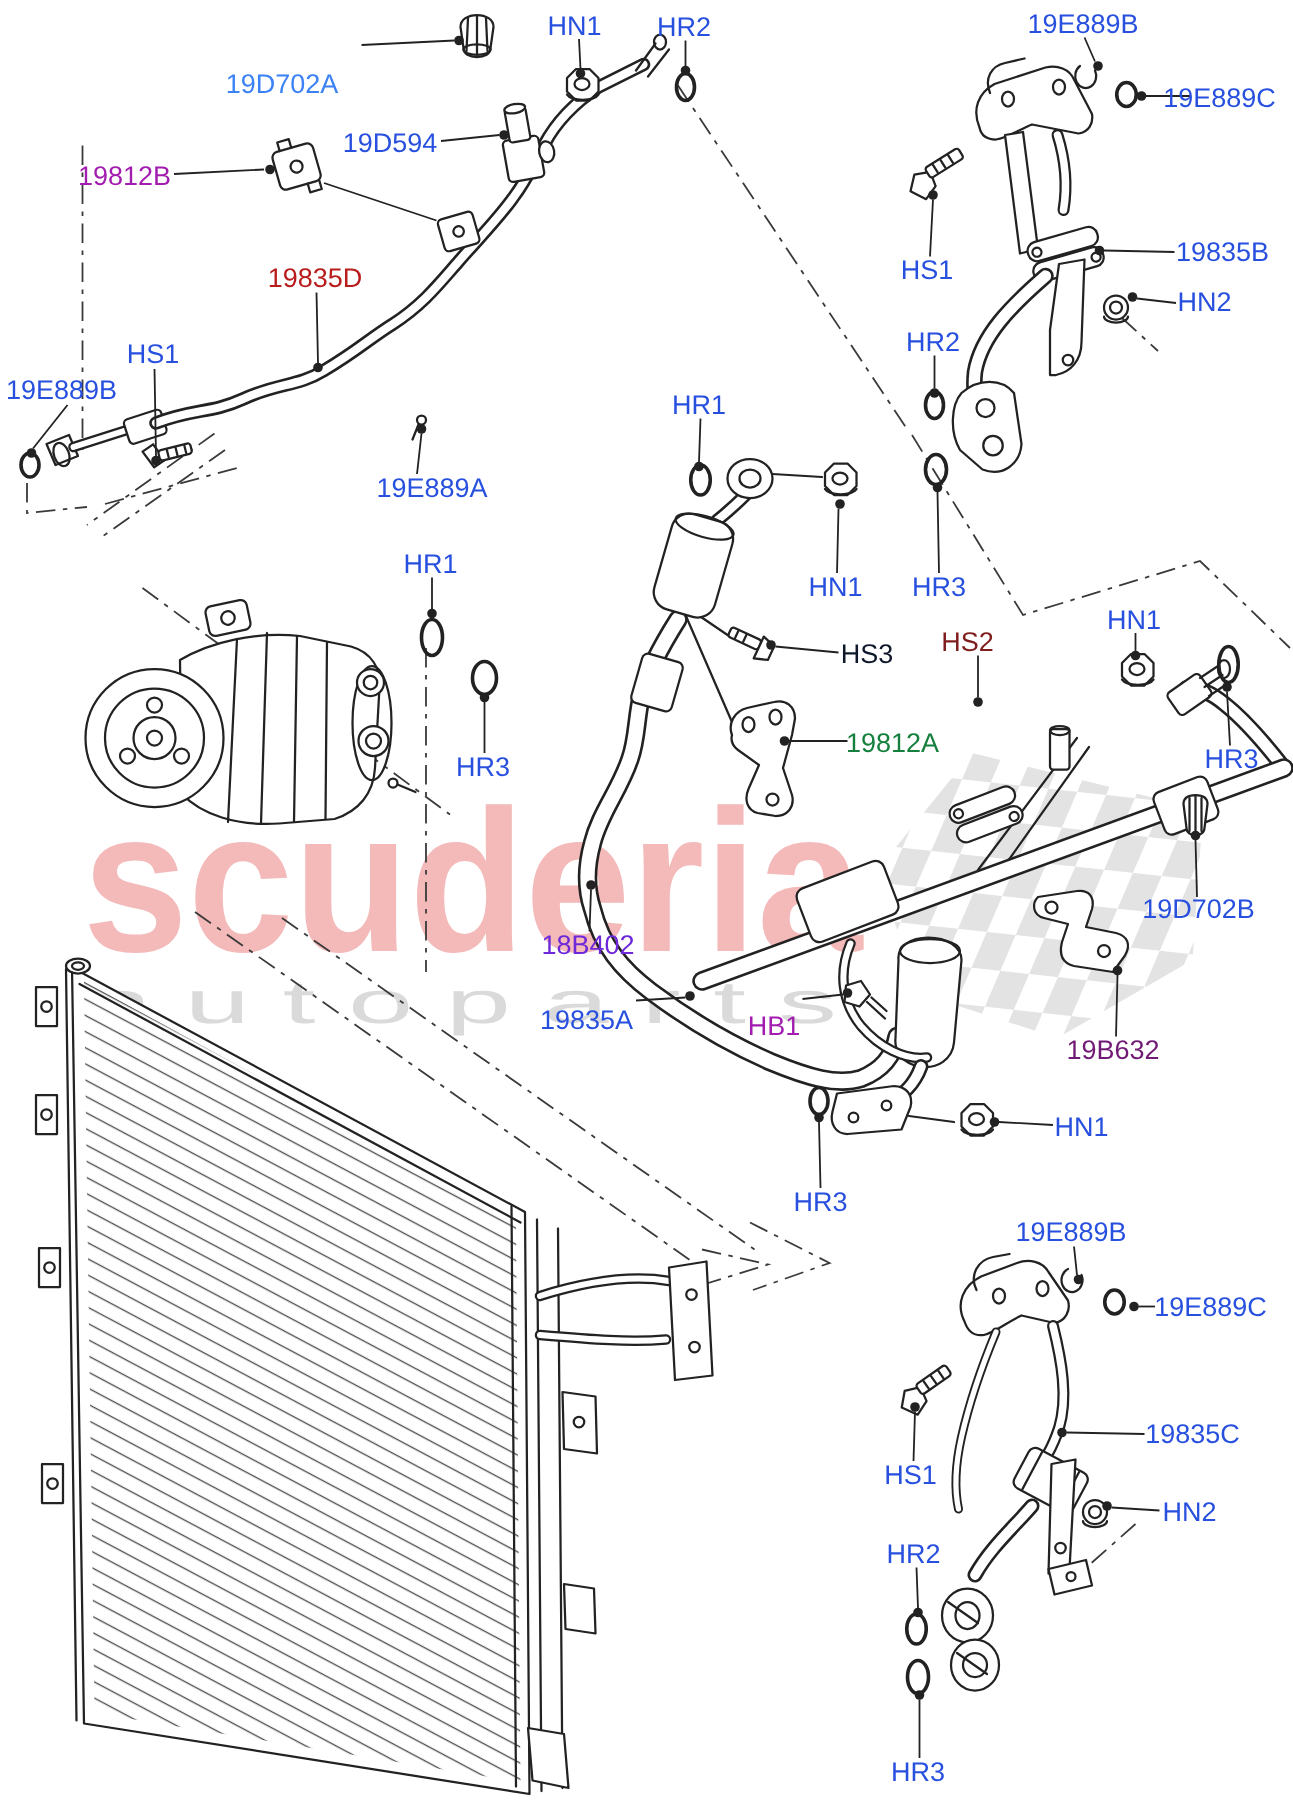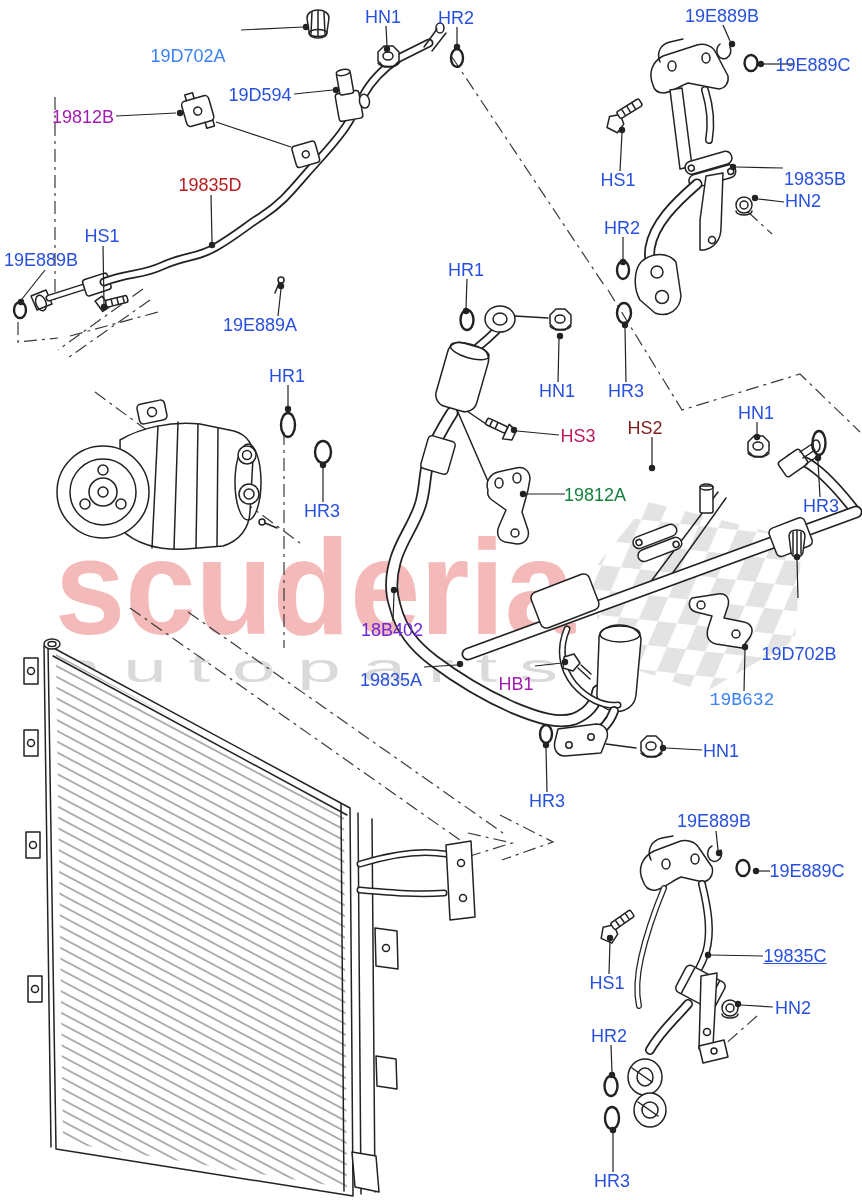--- a/index.html
+++ b/index.html
@@ -447,45 +447,45 @@
 <div class="labels">
       <div class="part-label" style="left: 188px; top: 31px; color: #3b82f6; margin-top: 25px;">19D702A</div>
       <div class="part-label" style="left: 383px; top: 17px; color: rgb(40, 80, 223);">HN1</div>
       <div class="part-label" style="left: 456px; top: 18px; color: rgb(40, 80, 223);">HR2</div>
       <div class="part-label" style="left: 722px; top: 16px; color: rgb(40, 80, 223);">19E889B</div>
       <div class="part-label" style="left: 813px; top: 65px; color: rgb(40, 80, 223);">19E889C</div>
       <div class="part-label" style="left: 260px; top: 95px; color: rgb(40, 80, 223);">19D594</div>
       <div class="part-label" style="left: 83px; top: 117px; color: #a21caf;">19812B</div>
       <div class="part-label" style="left: 210px; top: 185px; color: #b91c1c;">19835D</div>
       <div class="part-label" style="left: 618px; top: 180px; color: rgb(40, 80, 223);">HS1</div>
-      <div class="part-label" style="left: 815px; top: 168px; color: rgb(40, 80, 223); margin-top: 11px;">19835B</div>
+      <div class="part-label" style="left: 815px; top: 168px; color: rgb(40, 80, 223);">19835B</div>
       <div class="part-label" style="left: 803px; top: 201px; color: rgb(40, 80, 223);">HN2</div>
       <div class="part-label" style="left: 622px; top: 228px; color: rgb(40, 80, 223);">HR2</div>
       <div class="part-label" style="left: 102px; top: 236px; color: rgb(40, 80, 223);">HS1</div>
       <div class="part-label" style="left: 41px; top: 260px; color: rgb(40, 80, 223);">19E889B</div>
       <div class="part-label" style="left: 466px; top: 270px; color: rgb(40, 80, 223);">HR1</div>
-      <div class="part-label" style="left: 260px; top: 325px; color: rgb(40, 80, 223);">19E889A</div>
+      <div class="part-label" style="left: 288px; top: 325px; color: rgb(40, 80, 223);">19E889A</div>
       <div class="part-label" style="left: 287px; top: 376px; color: rgb(40, 80, 223);">HR1</div>
       <div class="part-label" style="left: 557px; top: 391px; color: rgb(40, 80, 223);">HN1</div>
       <div class="part-label" style="left: 626px; top: 391px; color: rgb(40, 80, 223);">HR3</div>
       <div class="part-label" style="left: 645px; top: 428px; color: #7f1d1d;">HS2</div>
       <div class="part-label" style="left: 756px; top: 413px; color: rgb(40, 80, 223);">HN1</div>
-      <div class="part-label" style="left: 578px; top: 436px; color: #be185d;">HS3</div>
+      <div class="part-label" style="left: 578px; top: 436px; color: #0f172a;">HS3</div>
       <div class="part-label" style="left: 595px; top: 495px; color: #15803d;">19812A</div>
       <div class="part-label" style="left: 322px; top: 511px; color: rgb(40, 80, 223);">HR3</div>
       <div class="part-label" style="left: 821px; top: 506px; color: rgb(40, 80, 223);">HR3</div>
-      <div class="part-label" style="left: 799px; top: 606px; color: rgb(40, 80, 223); margin-top: 48px;">19D702B</div>
+      <div class="part-label" style="left: 799px; top: 606px; color: rgb(40, 80, 223);">19D702B</div>
       <div class="part-label" style="left: 392px; top: 630px; color: #6d28d9;">18B402</div>
       <div class="part-label" style="left: 391px; top: 668px; color: rgb(40, 80, 223); margin-top: 12px;">19835A</div>
       <div class="part-label" style="left: 516px; top: 684px; color: #a21caf;">HB1</div>
-      <div class="part-label" style="left: 742px; top: 700px; color: #3b82f6; font-family: Liberation Mono, monospace;">19B632</div>
+      <div class="part-label" style="left: 742px; top: 700px; color: #701a75;">19B632</div>
       <div class="part-label" style="left: 721px; top: 751px; color: rgb(40, 80, 223);">HN1</div>
       <div class="part-label" style="left: 547px; top: 801px; color: rgb(40, 80, 223);">HR3</div>
       <div class="part-label" style="left: 714px; top: 821px; color: rgb(40, 80, 223);">19E889B</div>
       <div class="part-label" style="left: 807px; top: 871px; color: rgb(40, 80, 223);">19E889C</div>
-      <div class="part-label" style="left: 795px; top: 956px; color: rgb(40, 80, 223); text-decoration: underline;">19835C</div>
+      <div class="part-label" style="left: 795px; top: 956px; color: rgb(40, 80, 223);">19835C</div>
       <div class="part-label" style="left: 607px; top: 983px; color: rgb(40, 80, 223);">HS1</div>
       <div class="part-label" style="left: 793px; top: 1008px; color: rgb(40, 80, 223);">HN2</div>
       <div class="part-label" style="left: 609px; top: 1036px; color: rgb(40, 80, 223);">HR2</div>
       <div class="part-label" style="left: 612px; top: 1181px; color: rgb(40, 80, 223);">HR3</div>
     </div>
 
 </div>
 
 </body></html>

